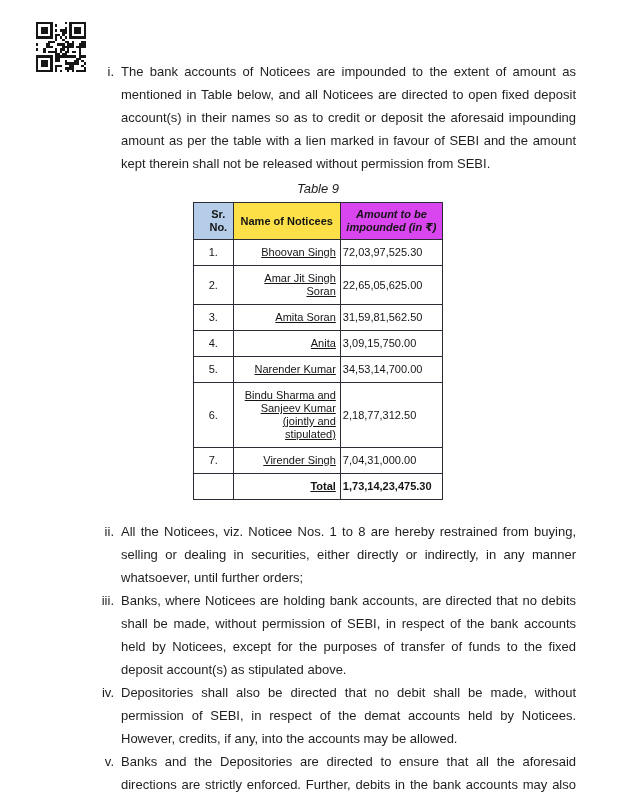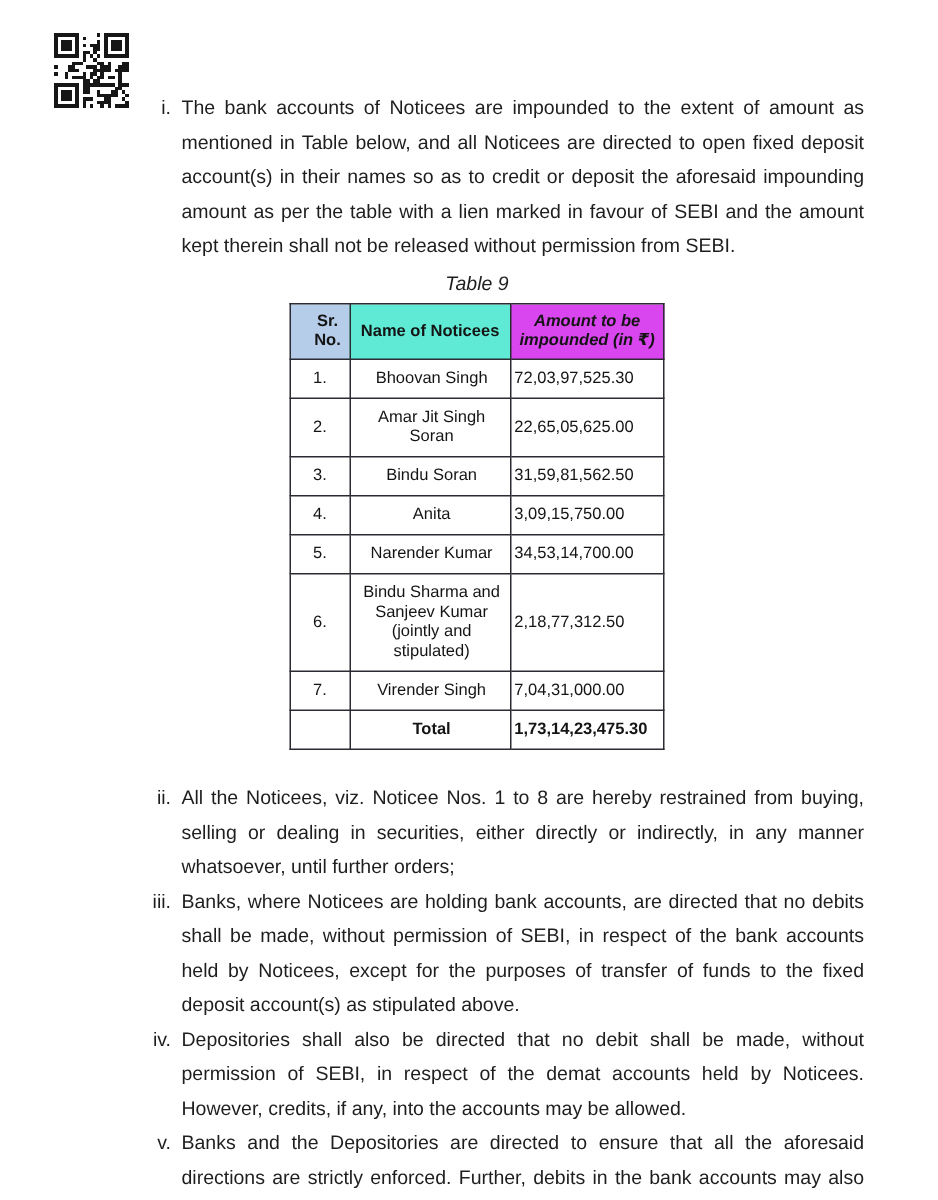--- a/index.html
+++ b/index.html
@@ -20,21 +20,21 @@
   .it{}
   .table-block{margin:6px 0 20px 100px;width:250px;}
   .caption{text-align:center;font-style:italic;font-size:13px;line-height:16px;margin-bottom:5px;}
   table.noticee{border-collapse:collapse;font-size:11px;line-height:13px;color:#141414;margin:0 auto;}
   table.noticee th,table.noticee td{border:1px solid #2b2b33;vertical-align:middle;}
   table.noticee th{font-weight:bold;text-align:center;padding:5px 2px;}
   .c-sr{width:27px;}
   .c-name{width:118px;}
   .c-amt{width:99px;}
   td.sr{text-align:center;padding:6px 2px;}
-  td.name{text-align:center;padding:6px 4px 6px 6px;}
+  td.name{text-align:right;padding:6px 4px 6px 6px;text-decoration:underline;}
   td.amt{padding:6px 5px 6px 2px;white-space:nowrap;}
   tr.total td{font-weight:bold;margin-top:28px;}
 </style>
 </head>
 <body>
 
 <div class="page">
 
   <div class="qr">
     <svg id="qr-svg" viewBox="0 0 21 21" shape-rendering="crispEdges" aria-hidden="true">
@@ -176,38 +176,38 @@
     <div class="list-item">
         <div class="marker">i.</div>
         <div class="item-body"><span>The bank accounts of </span><span class="it">Noticees</span><span> are impounded to the extent of amount as mentioned in Table below, and all </span><span class="it">Noticees</span><span> are directed to open fixed deposit account(s) in their names so as to credit or deposit the aforesaid impounding amount as per the table with a lien marked in favour of SEBI and the amount kept therein shall not be released without permission from SEBI.</span></div>
       </div>
       <div class="table-block">
       <div class="caption">Table 9</div>
       <table class="noticee">
         <thead>
           <tr>
             <th class="c-sr" style="background: rgb(181, 205, 232); padding-left: 12px;">Sr. No.</th>
-            <th class="c-name" id="col-name-th" style="background: #5eead4;"><span>Name of </span><span class="it">Noticees</span></th>
+            <th class="c-name" id="col-name-th" style="background: #fde047;"><span>Name of </span><span class="it">Noticees</span></th>
             <th class="c-amt" style="background: #d946ef; font-style: italic;">Amount to be impounded (in ₹)</th>
           </tr>
         </thead>
         <tbody id="noticee-tbody">
             <tr>
               <td class="sr">1.</td>
               <td class="name">Bhoovan Singh</td>
               <td class="amt">72,03,97,525.30</td>
             </tr>
             <tr>
               <td class="sr">2.</td>
               <td class="name">Amar Jit Singh Soran</td>
               <td class="amt">22,65,05,625.00</td>
             </tr>
             <tr>
               <td class="sr">3.</td>
-              <td class="name">Bindu Soran</td>
+              <td class="name">Amita Soran</td>
               <td class="amt">31,59,81,562.50</td>
             </tr>
             <tr>
               <td class="sr">4.</td>
               <td class="name">Anita</td>
               <td class="amt">3,09,15,750.00</td>
             </tr>
             <tr>
               <td class="sr">5.</td>
               <td class="name">Narender Kumar</td>

